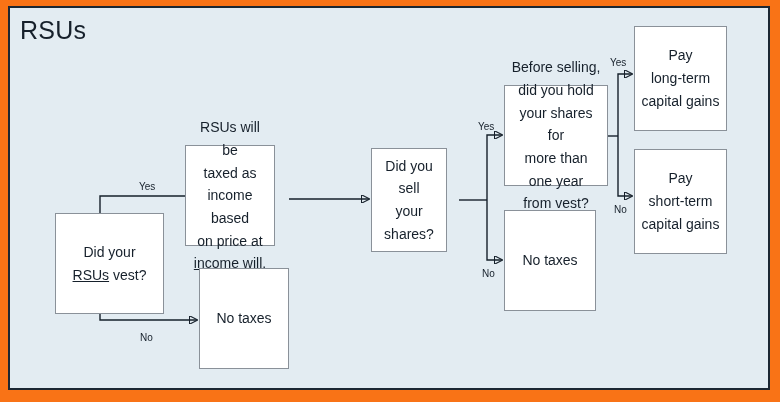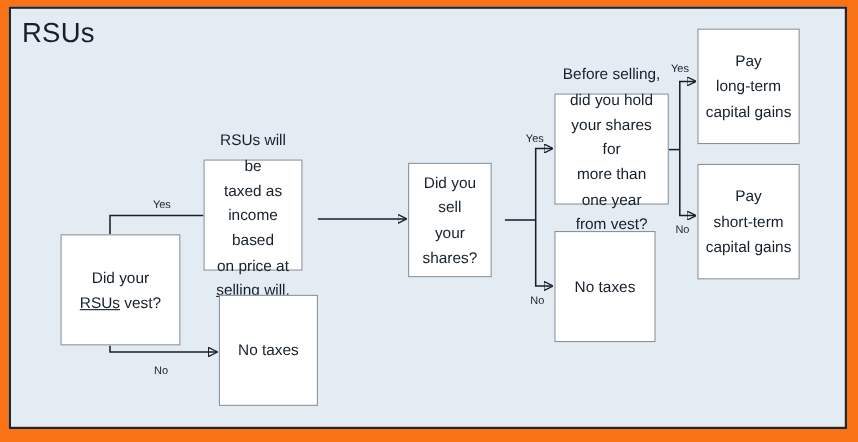--- a/index.html
+++ b/index.html
@@ -113,21 +113,21 @@
     <path d="M 596 136 L 618 136"></path>
     <path d="M 618 136 L 618 74 L 632 74" marker-end="url(#ar)"></path>
     <path d="M 618 136 L 618 196 L 632 196" marker-end="url(#ar)"></path>
   </svg>
 
   <div class="node" style="left:55px; top:213px; width:109px; height:101px;">
     <span class="txt"><span>Did your</span><br><span class="u">RSUs</span><span> vest?</span></span>
   </div>
 
   <div class="node" style="left:185px; top:145px; width:90px; height:101px;">
-    <span class="txt"><span>RSUs will be</span><br><span>taxed as</span><br><span>income based</span><br><span>on price at</span><br><span class="u">selling</span><span> will.</span></span>
+    <span class="txt"><span>RSUs will be</span><br><span>taxed as</span><br><span>income based</span><br><span>on price at</span><br><span class="u">income</span><span> will.</span></span>
   </div>
 
   <div class="node" style="left:199px; top:268px; width:90px; height:101px;">
     <span class="txt">No taxes</span>
   </div>
 
   <div class="node" style="left:371px; top:148px; width:76px; height:104px;">
     <span class="txt">Did you sell
 your shares?</span>
   </div>

